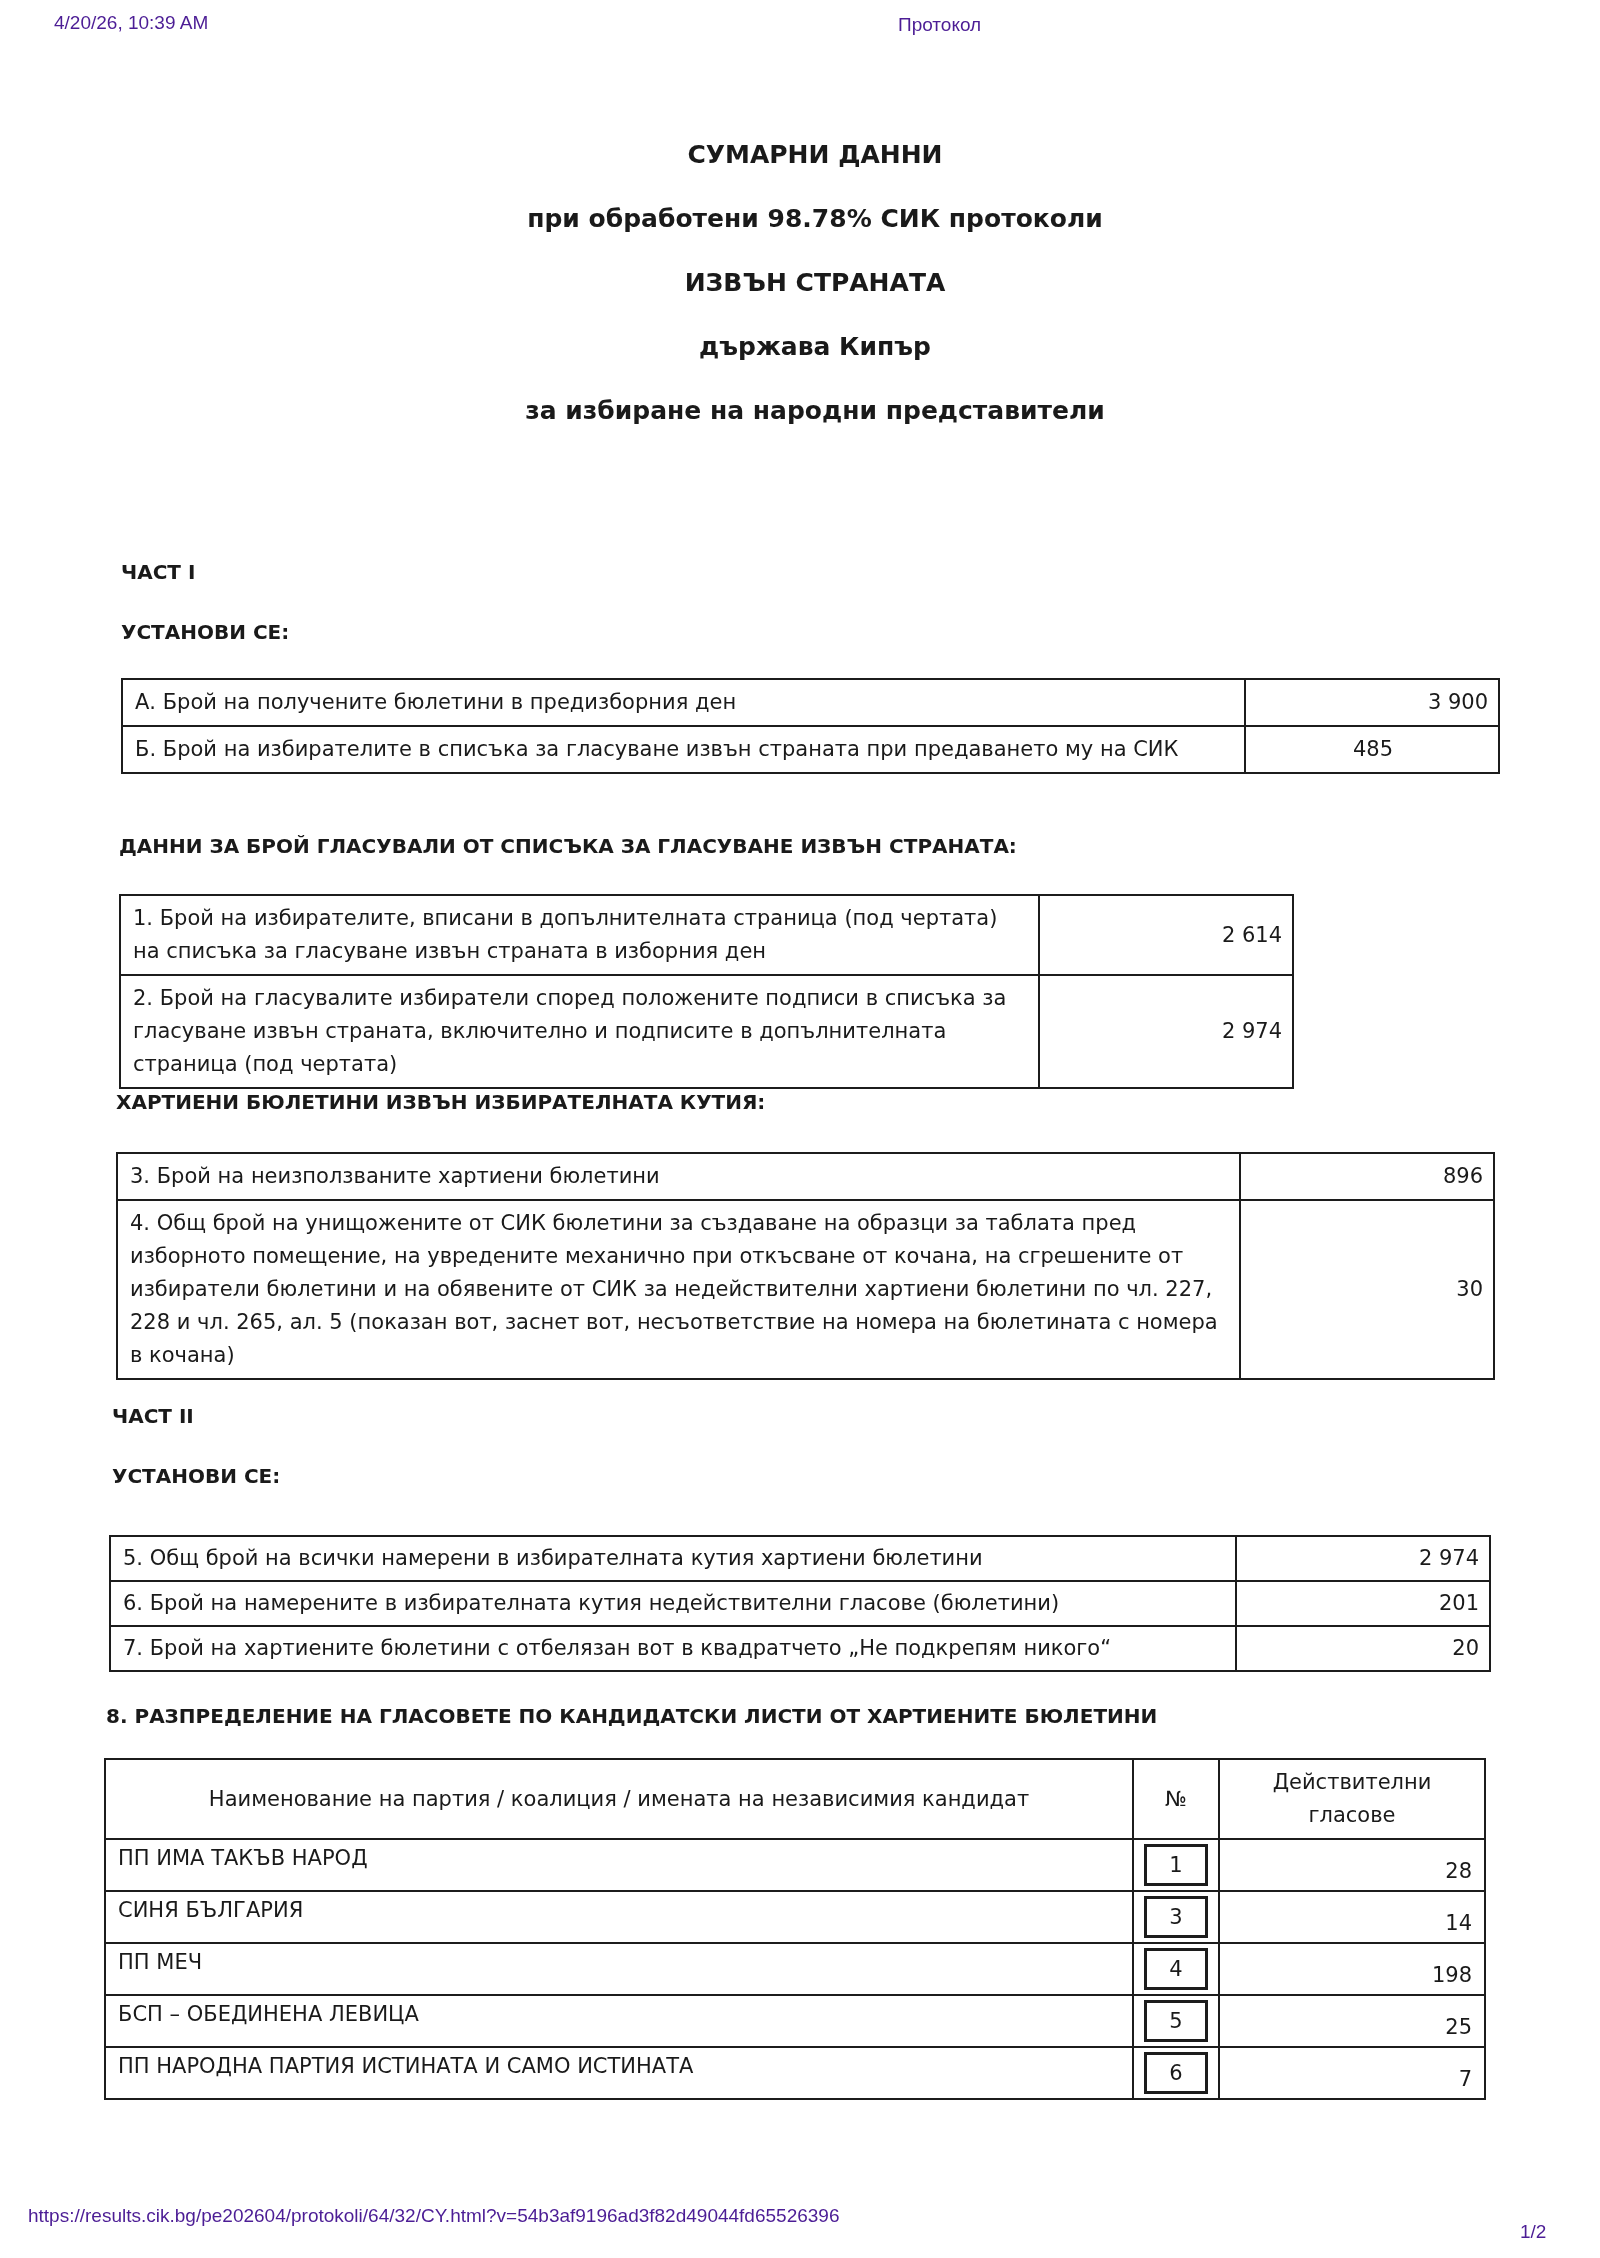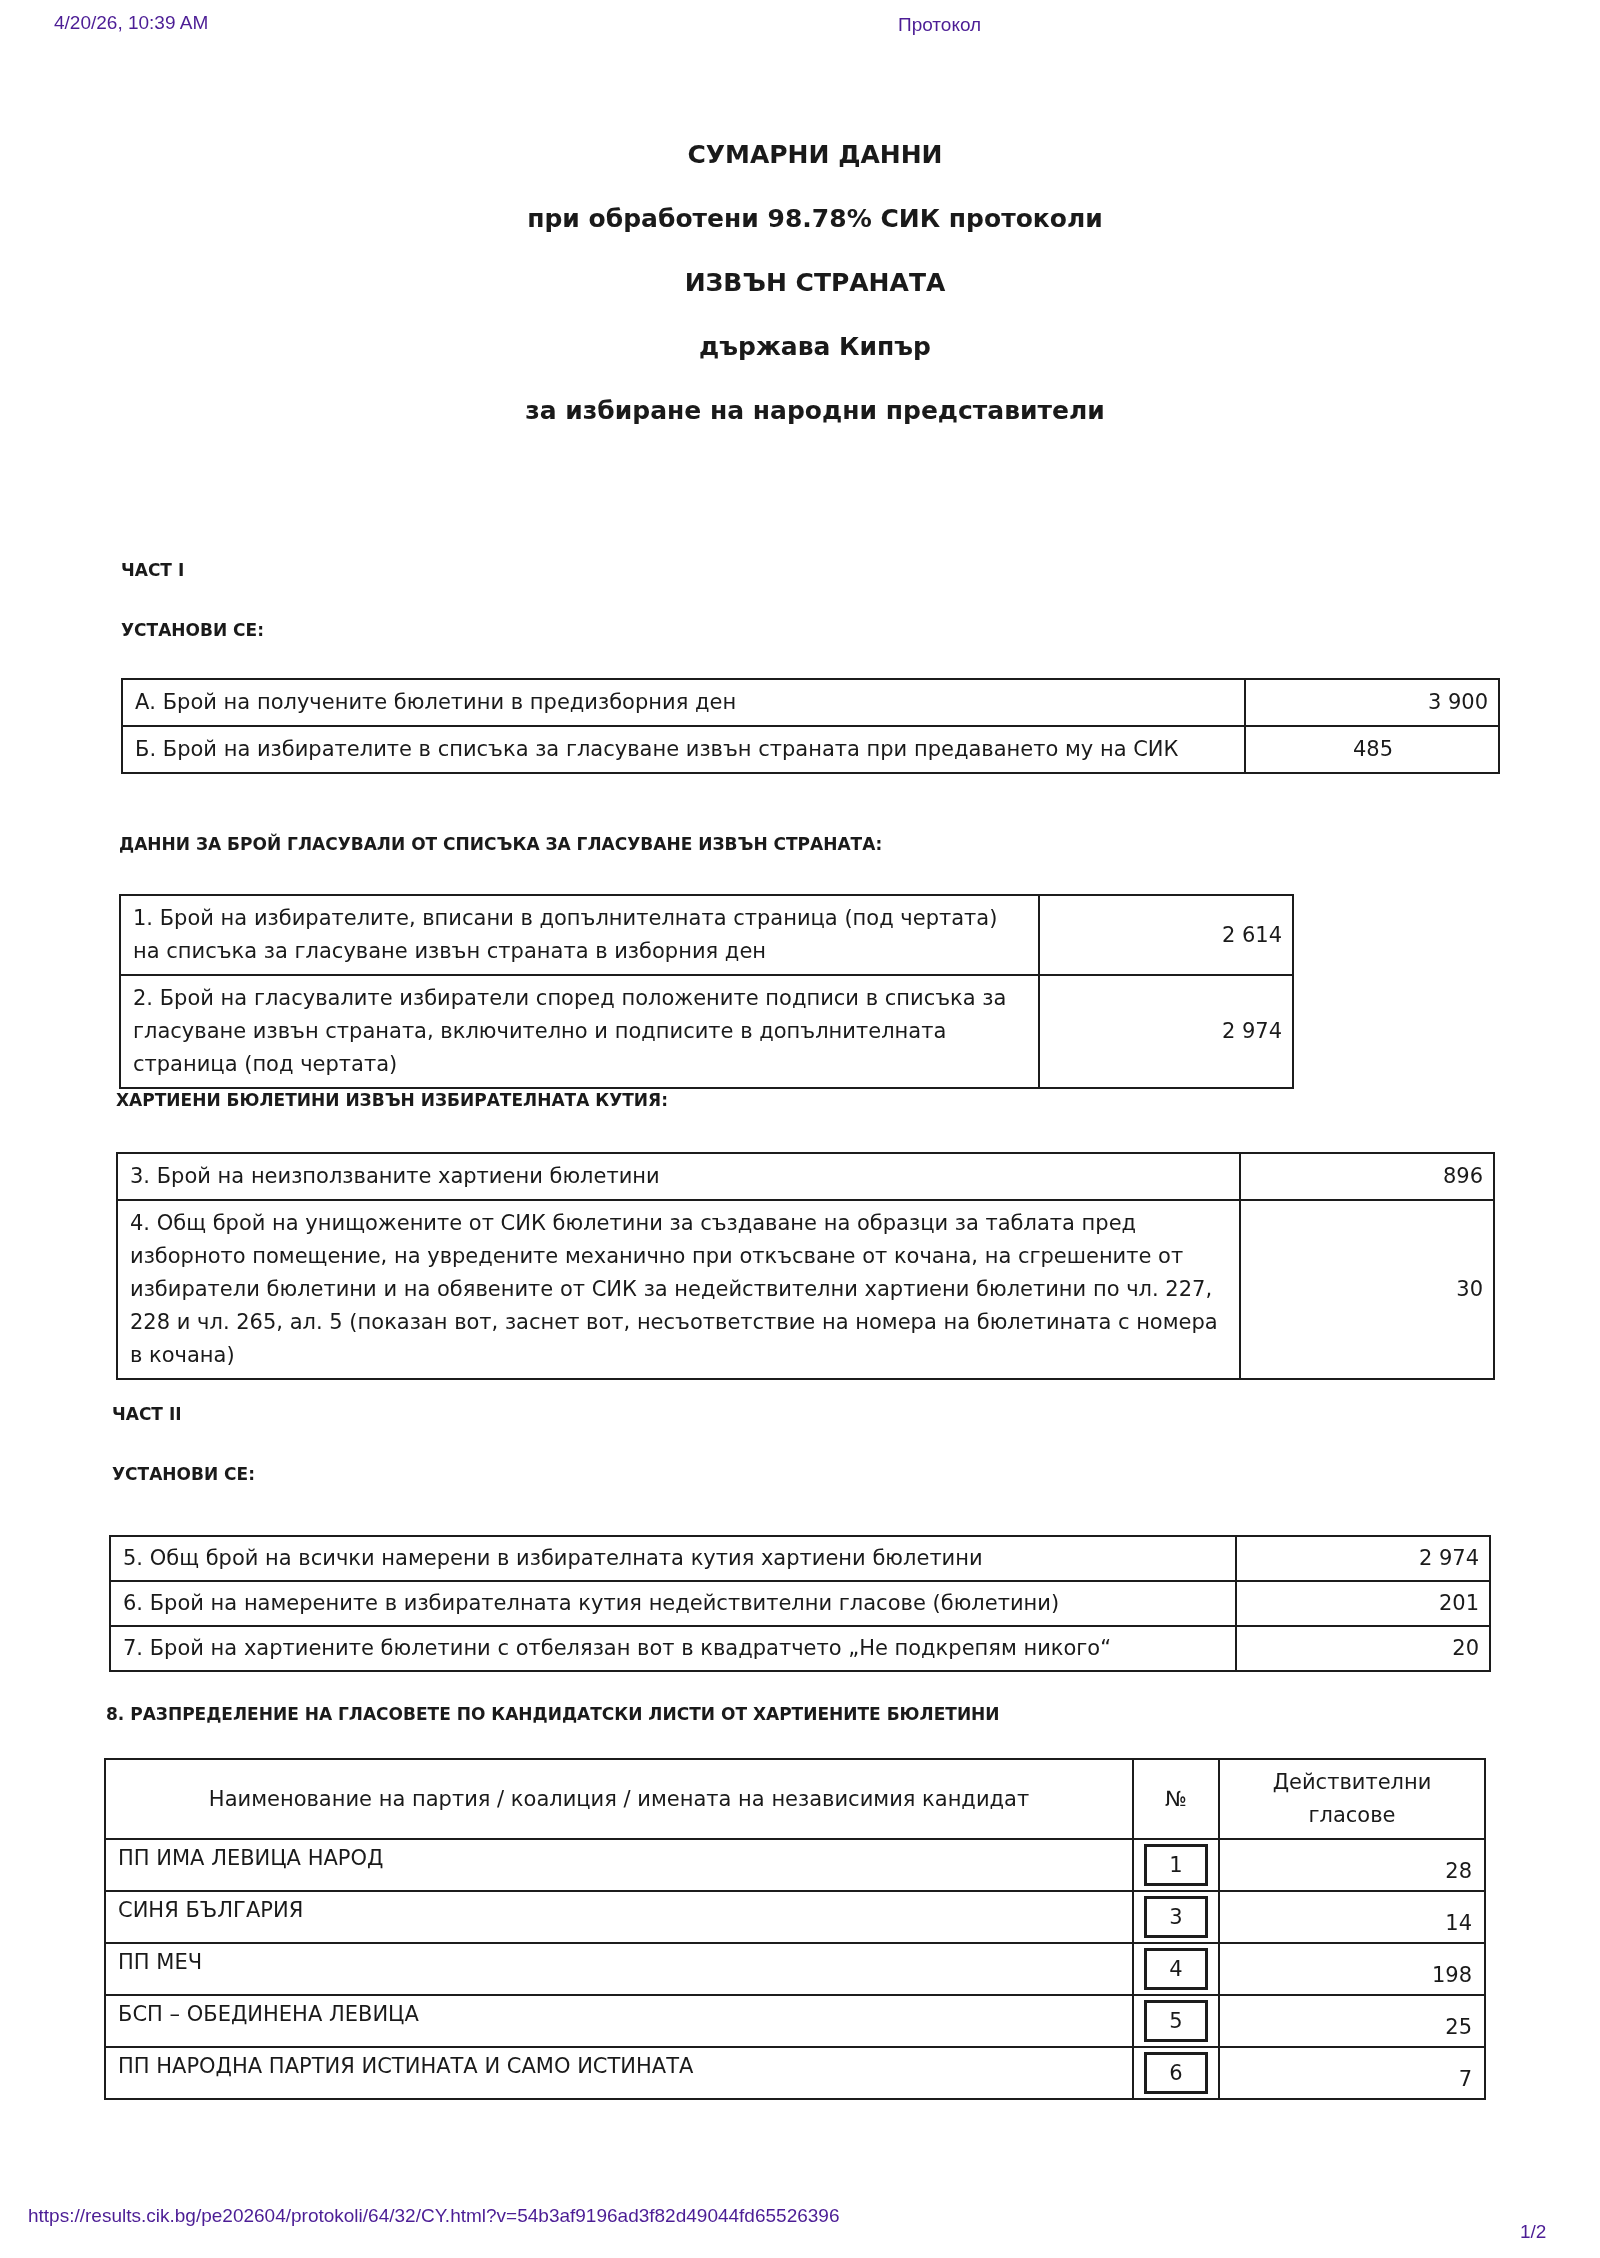--- a/index.html
+++ b/index.html
@@ -14,21 +14,21 @@
     .print-header { top: 12px; height: 30px; }
     .print-footer { top: 2205px; height: 40px; }
     .ph-date { position: absolute; left: 54px; top: 0; }
     .ph-title { position: absolute; left: 898px; top: 2px; }
     .pf-url { position: absolute; left: 28px; top: 0; }
     .pf-page { position: absolute; left: 1520px; top: 16px; }
 
     .title-block { position: absolute; top: 138px; left: 0; width: 1630px; text-align: center; }
     .title-line { font-weight: bold; font-size: 25px; height: 64px; line-height: 34px; }
 
-    .sec-label { position: absolute; font-weight: bold; font-size: 17px; }
+    .sec-label { position: absolute; font-weight: bold; font-size: 20px; }
 
     table.proto { position: absolute; border-collapse: collapse; font-size: 21px; }
     table.proto td { border: 2.5px solid #1c1c1c; padding: 6px 12px; line-height: 33px; vertical-align: middle; }
     table.proto td.val { text-align: right; width: 230px; padding-right: 10px; vertical-align: bottom; }
     table.proto td.desc { vertical-align: top; }
 
     #t1 { left: 121px; top: 678px; width: 1379px; }
     #t2 { left: 119px; top: 894px; width: 1175px; }
     #t3 { left: 116px; top: 1152px; width: 1379px; }
     #t4 { left: 109px; top: 1535px; width: 1382px; }
@@ -131,21 +131,21 @@
 <table class="parties">
   <thead>
     <tr>
       <th>Наименование на партия / коалиция / имената на независимия кандидат</th>
       <th class="h-num">№</th>
       <th class="h-votes">Действителни гласове</th>
     </tr>
   </thead>
   <tbody id="party-rows">
       <tr>
-        <td class="p-name">ПП ИМА ЛЕВИЦА НАРОД</td>
+        <td class="p-name">ПП ИМА ТАКЪВ НАРОД</td>
         <td class="p-num"><span class="num-box">1</span></td>
         <td class="p-votes">28</td>
       </tr>
       <tr>
         <td class="p-name">СИНЯ БЪЛГАРИЯ</td>
         <td class="p-num"><span class="num-box">3</span></td>
         <td class="p-votes">14</td>
       </tr>
       <tr>
         <td class="p-name">ПП МЕЧ</td>

